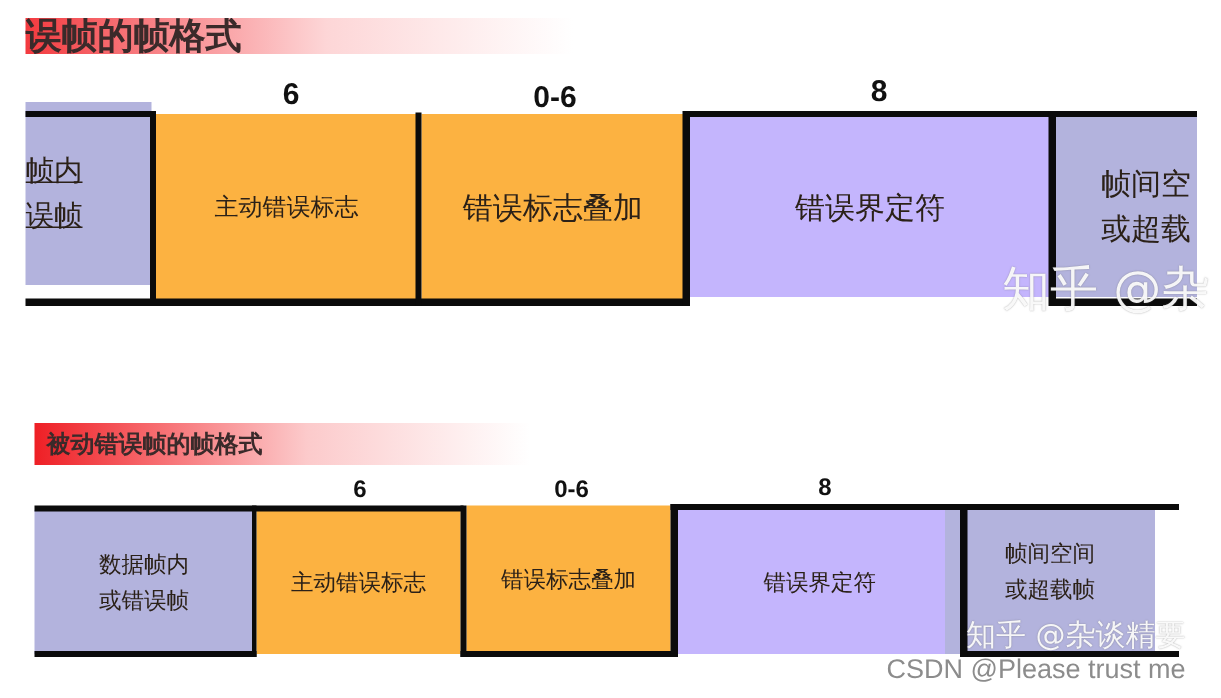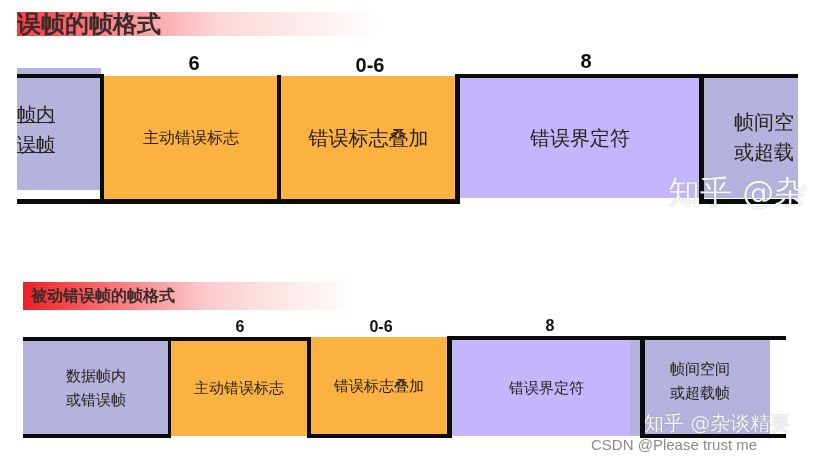--- a/index.html
+++ b/index.html
@@ -100,13 +100,13 @@
   <div class="bar" style="left:307px; top:434px; width:144px; height:4px;"></div>
   <div class="bar" style="left:640px; top:434px; width:146px; height:4px;"></div>
   <div class="bar" style="left:168px; top:337px; width:3px; height:101px;"></div>
   <div class="bar" style="left:307px; top:337px; width:4px; height:101px;"></div>
   <div class="bar" style="left:447px; top:336px; width:5px; height:102px;"></div>
   <div class="bar" style="left:640px; top:336px; width:5px; height:102px;"></div>
 
   <div class="wm" style="left:644px; top:410px; font-size:20px;">知乎 @杂谈精要</div>
 </div>
 
-<div class="credit" style="left:591px; top:436px; font-size:15px;">CSDN @Please trust me</div>
+<div class="credit" style="left:591px; top:436px; font-size:18px;">CSDN @Please trust me</div>
 
 </body></html>

